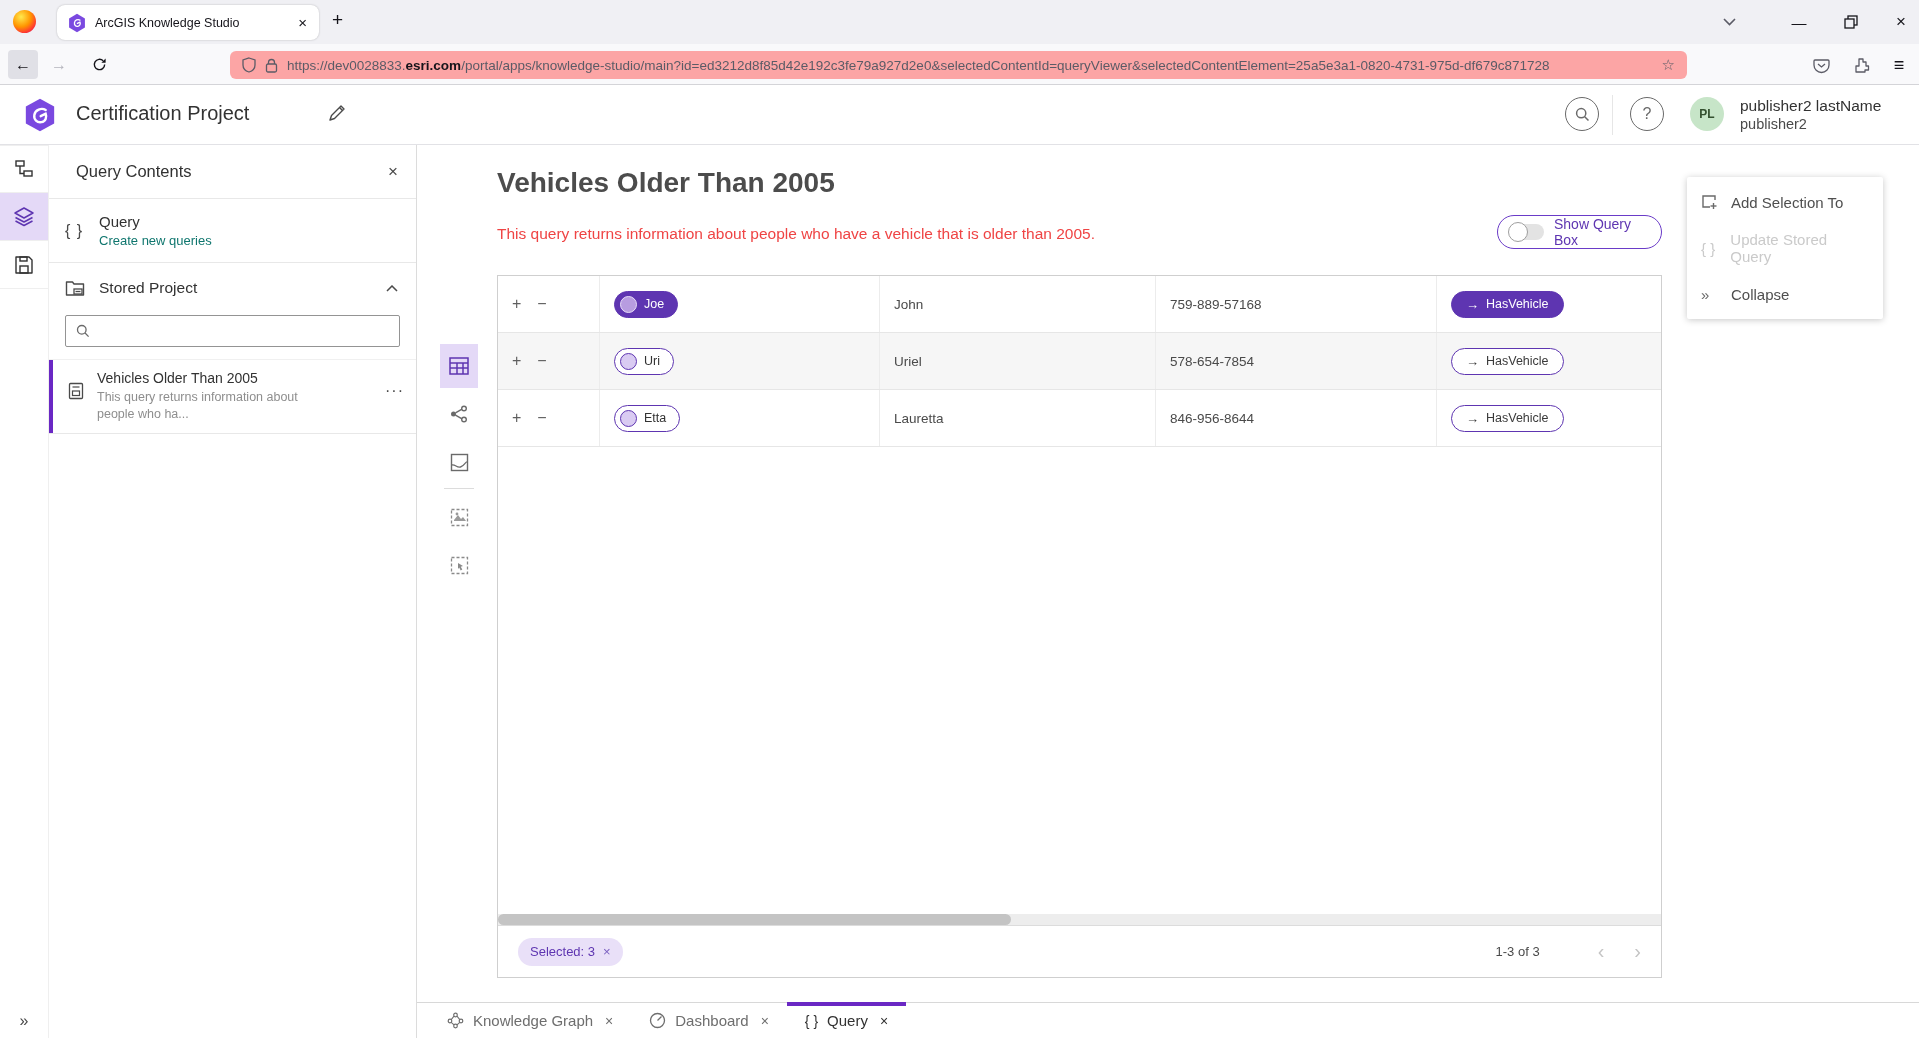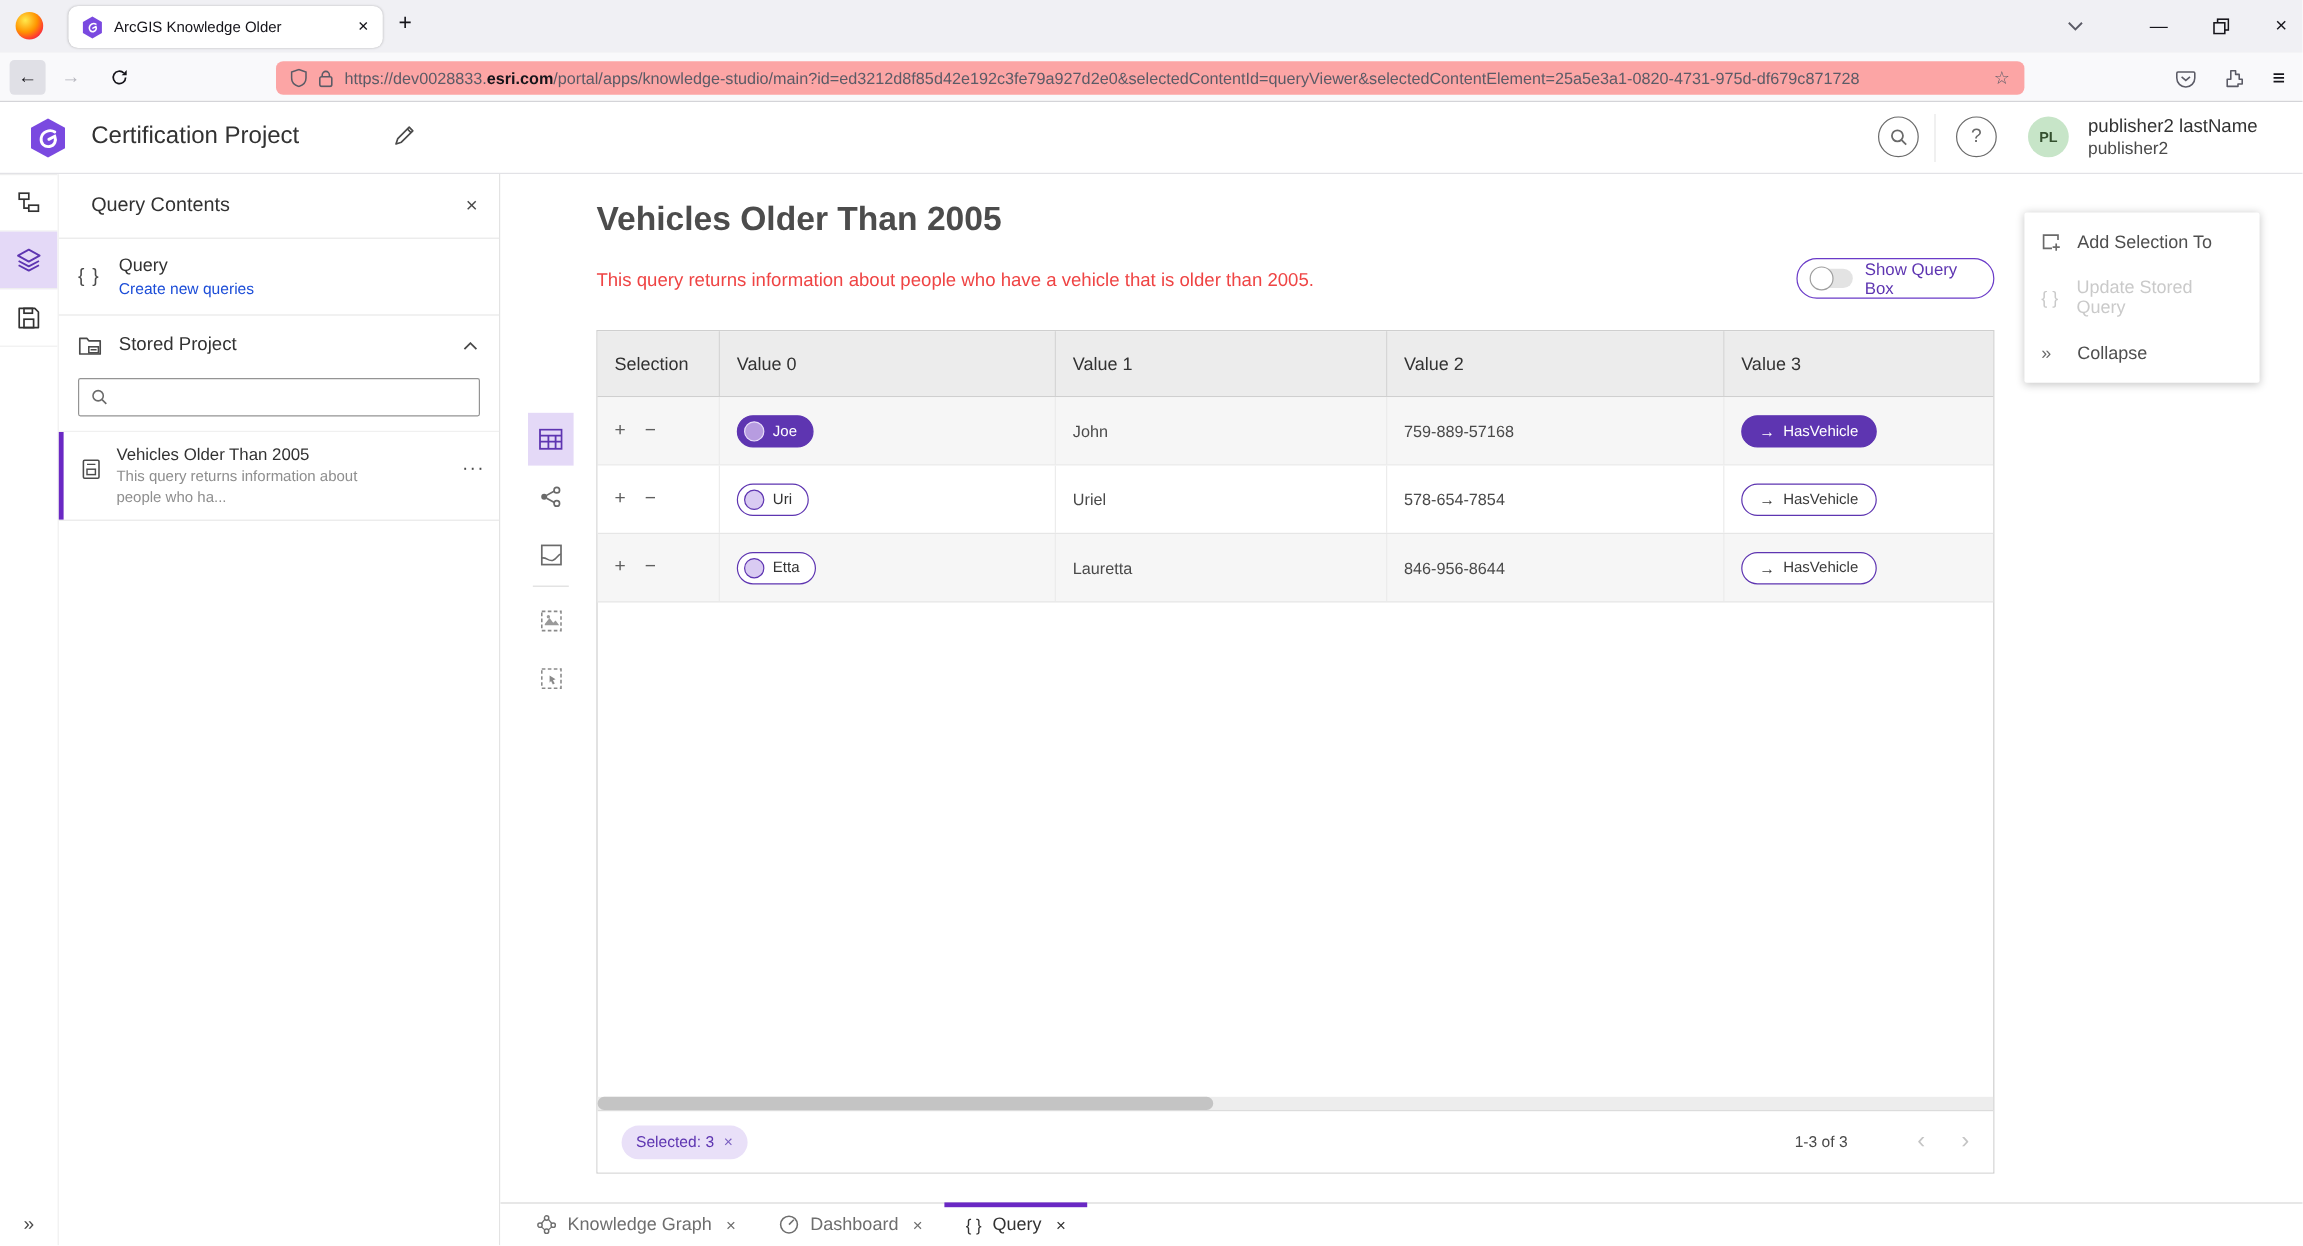--- a/index.html
+++ b/index.html
@@ -62,21 +62,21 @@
   .rail-expand { position:absolute; left:0; bottom:8px; width:48px; text-align:center; font-size:16px; color:#4a4a4a; }
 
   
   .panel { position:absolute; left:48px; top:145px; width:369px; height:893px; background:#fff; border-right:1px solid #dcdcdc; border-left:1px solid #efefef; }
   .panel-hdr { height:54px; display:flex; align-items:center; padding:0 18px 0 27px; border-bottom:1px solid #e8e8e8; }
   .panel-hdr .ph-title { flex:1; font-size:16.5px; color:#323232; font-weight:500; }
   .panel-hdr .ph-close { font-size:17px; color:#4a4a4a; }
   .query-item { height:64px; display:flex; align-items:center; padding:0 16px; border-bottom:1px solid #e8e8e8; }
   .query-item .qi-icon { width:34px; font-size:16px; color:#4a4a4a; letter-spacing:1px; }
   .qi-text .qi-title { font-size:15px; color:#323232; }
-  .qi-text .qi-sub { font-size:13px; color:#1d4ed8; margin-top:3px; }
+  .qi-text .qi-sub { font-size:13px; color:#0f766e; margin-top:3px; }
   .stored-hdr { height:50px; display:flex; align-items:center; padding:0 18px 0 16px; }
   .stored-hdr .sh-icon { width:34px; }
   .stored-hdr .sh-title { flex:1; font-size:15.5px; color:#323232; font-weight:500; }
   .searchbox { margin:2px 16px 12px 16px; height:32px; border:1px solid #949494; border-radius:2px;
     display:flex; align-items:center; padding:0 10px; background:#fff; }
   .searchbox input { border:none; outline:none; background:transparent; font-size:13px; flex:1; margin-left:8px; font-family:inherit; }
   .stored-item { position:relative; min-height:68px; display:flex; padding:8px 12px 10px 18px; border-bottom:1px solid #e8e8e8; border-top:1px solid #f0f0f0; }
   .stored-item .selbar { position:absolute; left:0; top:0; bottom:0; width:4px; background:#6a28c4; }
   .stored-item .si-icon { width:30px; padding-top:14px; }
   .si-text { width:242px; }
@@ -156,21 +156,21 @@
 
 <div id="screen">
 
   <div class="tabstrip">
     <div class="ff-logo"></div>
     <div class="btab">
       <svg class="applogo" viewBox="0 0 24 24">
         <polygon points="12,1 21.5,6.5 21.5,17.5 12,23 2.5,17.5 2.5,6.5" fill="#7a49e0"></polygon>
         <path d="M15.5 8.5c-2.5-1.5-6 0-6.5 3s1.5 5 4 4.5 3.5-3 2.5-5l-3 1.5" fill="none" stroke="#fff" stroke-width="1.6" stroke-linecap="round"></path>
       </svg>
-      <span class="ttl">ArcGIS Knowledge Older</span>
+      <span class="ttl">ArcGIS Knowledge Studio</span>
       <span class="tclose">×</span>
     </div>
     <div class="newtab">+</div>
     <div class="winctl tablist-btn">
       <svg width="13" height="8" viewBox="0 0 13 8">
           <polyline points="1,1 6.5,6.5 12,1" fill="none" stroke="#5b5b66" stroke-width="1.6"></polyline>
         </svg>
     </div>
     <div class="winctl win-min">—</div>
     <div class="winctl win-restore">
@@ -363,27 +363,20 @@
       </div>
       <div class="vt-btn">
         <svg width="19" height="19" viewBox="0 0 19 19">
             <rect x="1.5" y="1.5" width="16" height="16" fill="none" stroke="#8a8a8a" stroke-width="1.3" stroke-dasharray="3 2"></rect>
             <path d="M8 7l5 3-2.2.8 1.5 2.7-1.6.9-1.5-2.8L8 13z" fill="#8a8a8a"></path>
           </svg>
       </div>
     </div>
 
     <div class="tablebox">
-      <div class="thead">
-        <div class="th c0">Selection</div>
-        <div class="th c1">Value 0</div>
-        <div class="th c2">Value 1</div>
-        <div class="th c3">Value 2</div>
-        <div class="th c4">Value 3</div>
-      </div>
 
       <div class="trow sel">
         <div class="td c0 selcell">
             <span>+</span>
             <span>−</span>
           </div>
         <div class="td c1">
             <span class="epill">
               <span class="eavatar"></span>
               <span class="ename">Joe</span>

